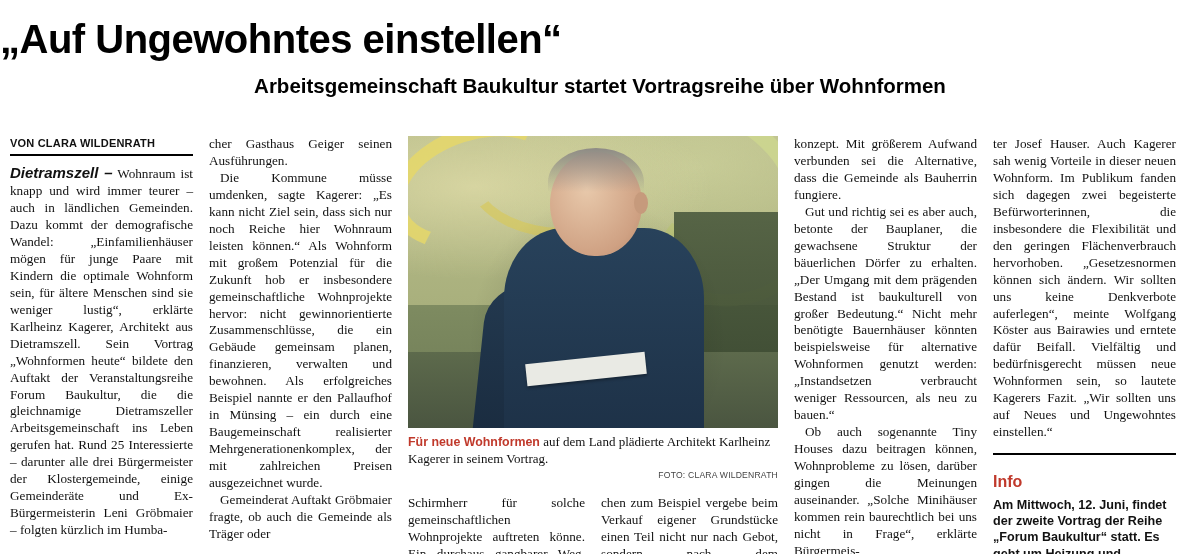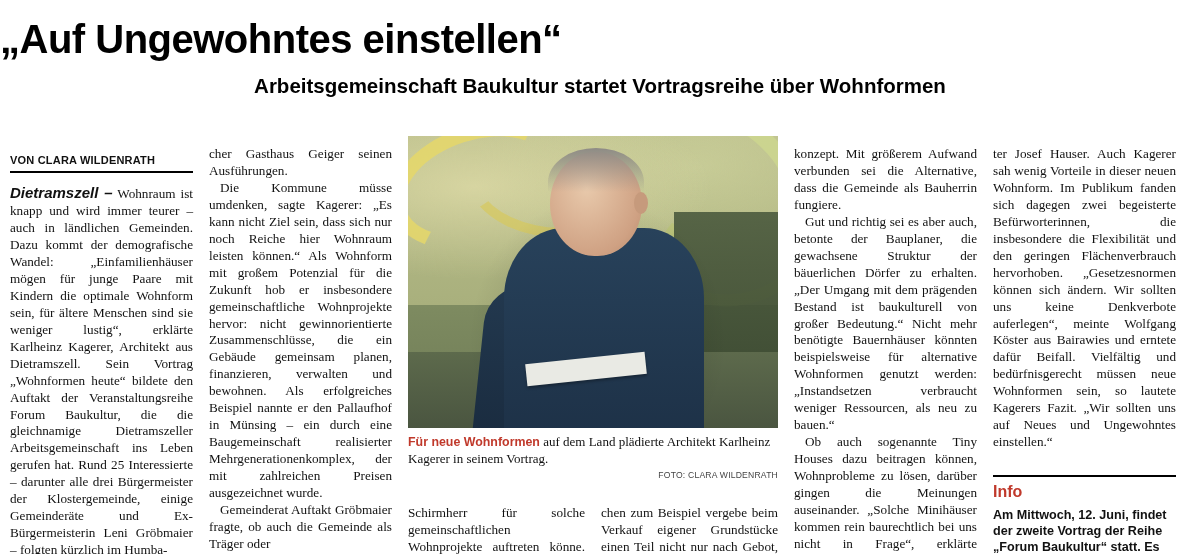--- a/index.html
+++ b/index.html
@@ -60,30 +60,29 @@
   }
 
   .byline {
     font-family: "Liberation Sans", sans-serif;
     font-weight: bold;
     font-size: 11px;
     letter-spacing: 0.2px;
     padding-bottom: 4px;
     border-bottom: 2px solid #000;
     margin-bottom: 7px;
-    margin-top: 17px;
   }
   .lead-in {
     font-family: "Liberation Sans", sans-serif;
     font-weight: bold;
     font-size: 15px;
     font-style: italic;
   }
   p { margin: 0; text-indent: 11px; }
-  p.first { text-indent: 0; margin-top: 10px; }
+  p.first { text-indent: 0; }
 
   
   .photo-col {
     width: 370px;
     position: relative;
   }
   .photo-wrap {
     width: 370px;
     height: 292px;
     overflow: hidden;
@@ -192,22 +191,22 @@
     margin-top: 14px;
   }
   .below-photo .col { width: 177px; }
 
   .info-head {
     font-family: "Liberation Sans", sans-serif;
     font-weight: bold;
     font-size: 16px;
     color: #c0392b;
     border-top: 2px solid #000;
-    padding-top: 5px;
-    margin-top: 24px;
+    padding-top: 17px;
+    margin-top: 12px;
     margin-bottom: 4px;
   }
   .info-body {
     font-family: "Liberation Sans", sans-serif;
     font-weight: bold;
     font-size: 12.6px;
     line-height: 1.3;
     text-align: left;
   }
 </style>

